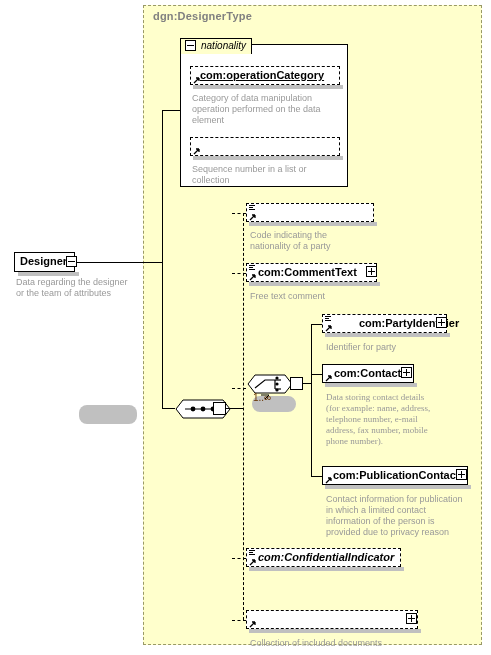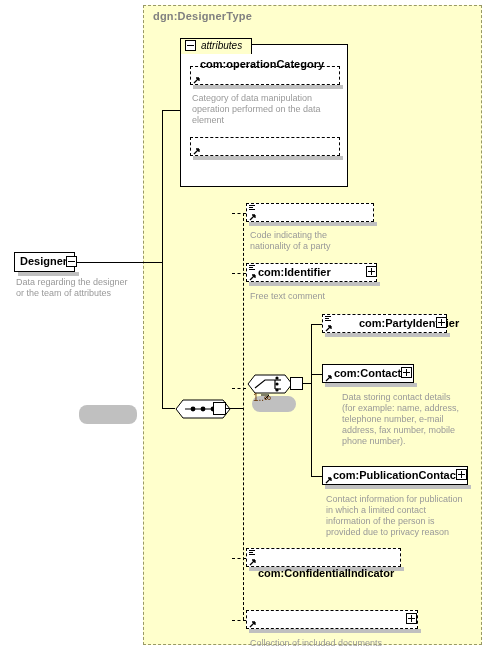--- a/index.html
+++ b/index.html
@@ -87,41 +87,43 @@
 
   <div class="ln lv" style="left:162px;top:110px;height:299px;"></div>
 
   <div class="ln lh" style="left:162px;top:110px;width:19px;"></div>
 
   <div class="ln lh" style="left:162px;top:408px;width:13px;"></div>
 
   <div class="attr-box"></div>
   <div class="attr-tab"></div>
   <div class="toggle attr-toggle"></div>
-  <div class="attr-tab-label">attributes</div>
+  <div class="attr-tab-label">nationality</div>
 
   <div class="node-shadow" style="left:193px;top:85px;width:150px;height:4px;"></div>
   <div class="node opt" style="left:190px;top:66px;width:150px;"></div>
   <div class="g-arrow" style="left:193px;top:76px;">
     <svg width="8" height="8" viewBox="0 0 8 8">
         <path d="M1 7 L6 2 M6 2 L3 2 M6 2 L6 5" stroke="#000" stroke-width="1.3" fill="none"></path>
       </svg>
   </div>
-  <div class="node-label" style="left:200px;top:58px;">com:operationCategory</div>
+  <div class="node-label" style="left:200px;top:69px;text-decoration:underline;">com:operationCategory</div>
   <div class="desc" style="left:192px;top:93px;width:150px;">Category of data manipulation
 operation performed on the data
 element</div>
 
   <div class="node-shadow" style="left:193px;top:156px;width:150px;height:4px;"></div>
   <div class="node opt" style="left:190px;top:137px;width:150px;"></div>
   <div class="g-arrow" style="left:193px;top:147px;">
     <svg width="8" height="8" viewBox="0 0 8 8">
         <path d="M1 7 L6 2 M6 2 L3 2 M6 2 L6 5" stroke="#000" stroke-width="1.3" fill="none"></path>
       </svg>
   </div>
+  <div class="desc" style="left:192px;top:164px;width:150px;">Sequence number in a list or
+collection</div>
 
   <div class="comp-shadow" style="left:79px;top:405px;width:58px;height:19px;"></div>
   <div class="comp" style="left:175px;top:399px;">
     <svg width="56" height="20" viewBox="0 0 56 20">
       <polygon points="8,1 48,1 55,10 48,19 8,19 1,10" fill="#ffffff" stroke="#000" stroke-width="1"></polygon>
       <line x1="10" y1="10" x2="46" y2="10" stroke="#000" stroke-width="1"></line>
       <circle cx="18" cy="10" r="2.4" fill="#000"></circle>
       <circle cx="28" cy="10" r="2.4" fill="#000"></circle>
       <circle cx="38" cy="10" r="2.4" fill="#000"></circle>
     </svg>
@@ -154,21 +156,21 @@
   <div class="g-lines" style="left:249px;top:265px;">
       <i class="l"></i>
       <i class="s"></i>
       <i class="l"></i>
     </div>
   <div class="g-arrow" style="left:249px;top:273px;">
     <svg width="8" height="8" viewBox="0 0 8 8">
         <path d="M1 7 L6 2 M6 2 L3 2 M6 2 L6 5" stroke="#000" stroke-width="1.3" fill="none"></path>
       </svg>
   </div>
-  <div class="node-label" style="left:258px;top:266px;">com:Identifier</div>
+  <div class="node-label" style="left:258px;top:266px;">com:CommentText</div>
   <div class="toggle plus" style="left:366px;top:266px;"></div>
   <div class="desc" style="left:250px;top:291px;width:150px;">Free text comment</div>
 
   <div class="dl-h" style="left:232px;top:388px;width:14px;"></div>
   <div class="ln lv" style="left:243px;top:388px;height:1px;"></div>
   <div class="comp-shadow" style="left:252px;top:396px;width:44px;height:16px;"></div>
   <div class="comp" style="left:247px;top:374px;">
     <svg width="46" height="28" viewBox="0 0 46 28">
       <polygon points="8,1 38,1 45,10 38,19 8,19 1,10" fill="#ffffff" stroke="#000" stroke-width="1"></polygon>
       <polyline points="8,14 18,6 28,6" fill="none" stroke="#000" stroke-width="1.2"></polyline>
@@ -195,32 +197,33 @@
       <i class="s"></i>
       <i class="l"></i>
     </div>
   <div class="g-arrow" style="left:325px;top:324px;">
     <svg width="8" height="8" viewBox="0 0 8 8">
         <path d="M1 7 L6 2 M6 2 L3 2 M6 2 L6 5" stroke="#000" stroke-width="1.3" fill="none"></path>
       </svg>
   </div>
   <div class="node-label" style="left:343px;top:317px;margin-left:16px;">com:PartyIdentifier</div>
   <div class="toggle plus" style="left:436px;top:317px;"></div>
+  <div class="desc" style="left:326px;top:342px;width:155px;">Identifier for party</div>
 
   <div class="ln lh" style="left:311px;top:374px;width:11px;"></div>
   <div class="node-shadow" style="left:325px;top:383px;width:92px;height:4px;"></div>
   <div class="node" style="left:322px;top:364px;width:92px;"></div>
   <div class="g-arrow" style="left:325px;top:374px;">
     <svg width="8" height="8" viewBox="0 0 8 8">
         <path d="M1 7 L6 2 M6 2 L3 2 M6 2 L6 5" stroke="#000" stroke-width="1.3" fill="none"></path>
       </svg>
   </div>
   <div class="node-label" style="left:334px;top:367px;">com:Contact</div>
   <div class="toggle plus" style="left:401px;top:367px;"></div>
-  <div class="desc" style="left:342px;top:392px;width:145px;">Data storing contact details
+  <div class="desc" style="left:326px;top:392px;width:145px;font-family:Liberation Serif, serif;">Data storing contact details
 (for example: name, address,
 telephone number, e-mail
 address, fax number, mobile
 phone number).</div>
 
   <div class="ln lh" style="left:311px;top:476px;width:11px;"></div>
   <div class="node-shadow" style="left:325px;top:485px;width:146px;height:4px;"></div>
   <div class="node" style="left:322px;top:466px;width:146px;"></div>
   <div class="g-arrow" style="left:325px;top:476px;">
     <svg width="8" height="8" viewBox="0 0 8 8">
@@ -240,21 +243,21 @@
   <div class="g-lines" style="left:249px;top:550px;">
       <i class="l"></i>
       <i class="s"></i>
       <i class="l"></i>
     </div>
   <div class="g-arrow" style="left:249px;top:558px;">
     <svg width="8" height="8" viewBox="0 0 8 8">
         <path d="M1 7 L6 2 M6 2 L3 2 M6 2 L6 5" stroke="#000" stroke-width="1.3" fill="none"></path>
       </svg>
   </div>
-  <div class="node-label" style="left:258px;top:567px;">com:ConfidentialIndicator</div>
+  <div class="node-label" style="left:258px;top:551px;font-style:italic;">com:ConfidentialIndicator</div>
 
   <div class="dl-h" style="left:232px;top:620px;width:14px;"></div>
   <div class="node-shadow" style="left:249px;top:629px;width:172px;height:4px;"></div>
   <div class="node opt" style="left:246px;top:610px;width:172px;"></div>
   <div class="g-arrow" style="left:249px;top:620px;">
     <svg width="8" height="8" viewBox="0 0 8 8">
         <path d="M1 7 L6 2 M6 2 L3 2 M6 2 L6 5" stroke="#000" stroke-width="1.3" fill="none"></path>
       </svg>
   </div>
   <div class="toggle plus" style="left:406px;top:613px;"></div>

